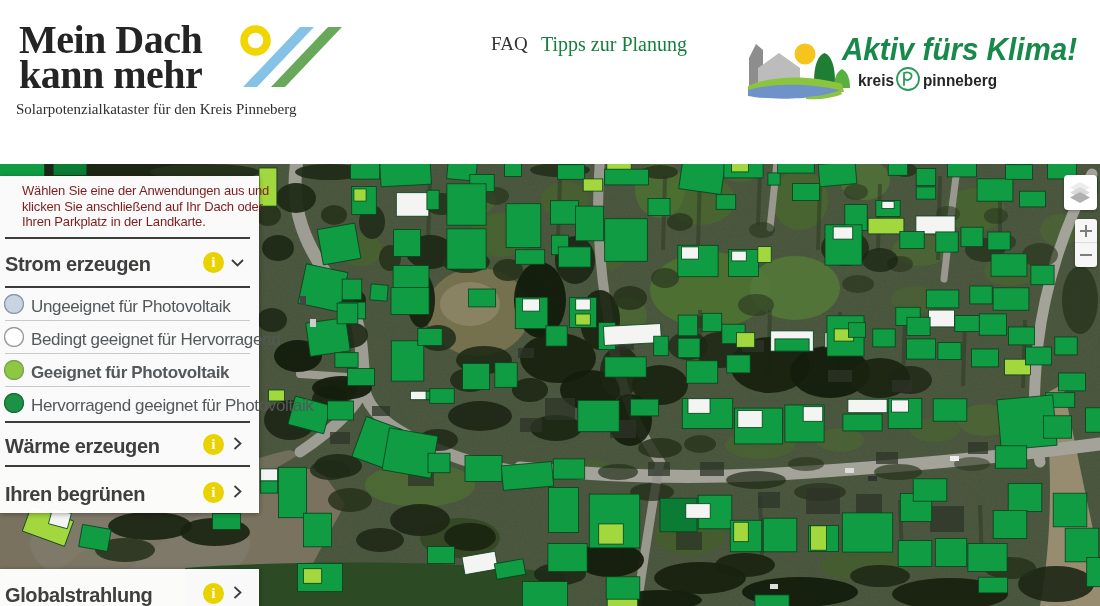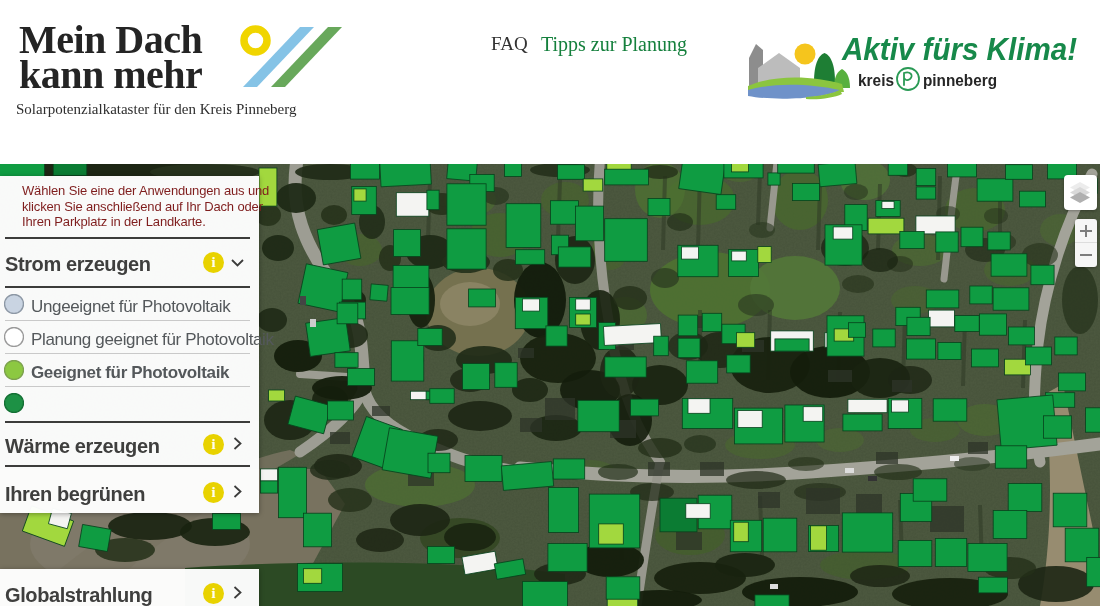--- a/index.html
+++ b/index.html
@@ -474,32 +474,33 @@
 
   <svg width="20" height="20" viewBox="0 0 20 20" style="position:absolute;left:4px;top:118px">
         <circle cx="10" cy="10" r="9.5" fill="#c9d4e2" stroke="#8d98a5" stroke-width="1.4"></circle>
       </svg>
   <div class="legtext" style="top:121px;">Ungeeignet für Photovoltaik</div>
   <div class="septhin" style="top:144px;"></div>
 
   <svg width="20" height="20" viewBox="0 0 20 20" style="position:absolute;left:4px;top:151px">
         <circle cx="10" cy="10" r="9.5" fill="#ffffff" stroke="#9a9a9a" stroke-width="1.4"></circle>
       </svg>
-  <div class="legtext" style="top:154px;">Planung geeignet für Photovoltaik</div>
+  <div class="legtext" style="top:154px;">Bedingt geeignet für Hervorragend</div>
   <div class="septhin" style="top:177px;"></div>
 
   <svg width="20" height="20" viewBox="0 0 20 20" style="position:absolute;left:4px;top:184px">
         <circle cx="10" cy="10" r="9.5" fill="#8cc841" stroke="#7da24f" stroke-width="1.4"></circle>
       </svg>
   <div class="legtext" style="top:187px;font-weight:bold;">Geeignet für Photovoltaik</div>
   <div class="septhin" style="top:210px;"></div>
 
   <svg width="20" height="20" viewBox="0 0 20 20" style="position:absolute;left:4px;top:217px">
         <circle cx="10" cy="10" r="9.5" fill="#1d9145" stroke="#157035" stroke-width="1.4"></circle>
       </svg>
+  <div class="legtext" style="top:220px;">Hervorragend geeignet für Photovoltaik</div>
 
   <div class="sep" style="top:245px;"></div>
 
   <div class="rowtitle" style="top:259px;">Wärme erzeugen</div>
   <svg width="21" height="21" viewBox="0 0 21 21" style="position:absolute;left:203px;top:258px">
         <circle cx="10.5" cy="10.5" r="10.5" fill="#e8d200"></circle>
         <text x="10.5" y="15.4" text-anchor="middle" font-family="Liberation Serif, serif" font-weight="bold" font-size="15.5" fill="#fffdf0">i</text>
       </svg>
   <svg width="10" height="13" viewBox="0 0 10 13" style="position:absolute;left:233px;top:261px">
         <path d="M 1.5,1 L 7.5,6.5 L 1.5,12" fill="none" stroke="#3c3c3b" stroke-width="1.8"></path>

